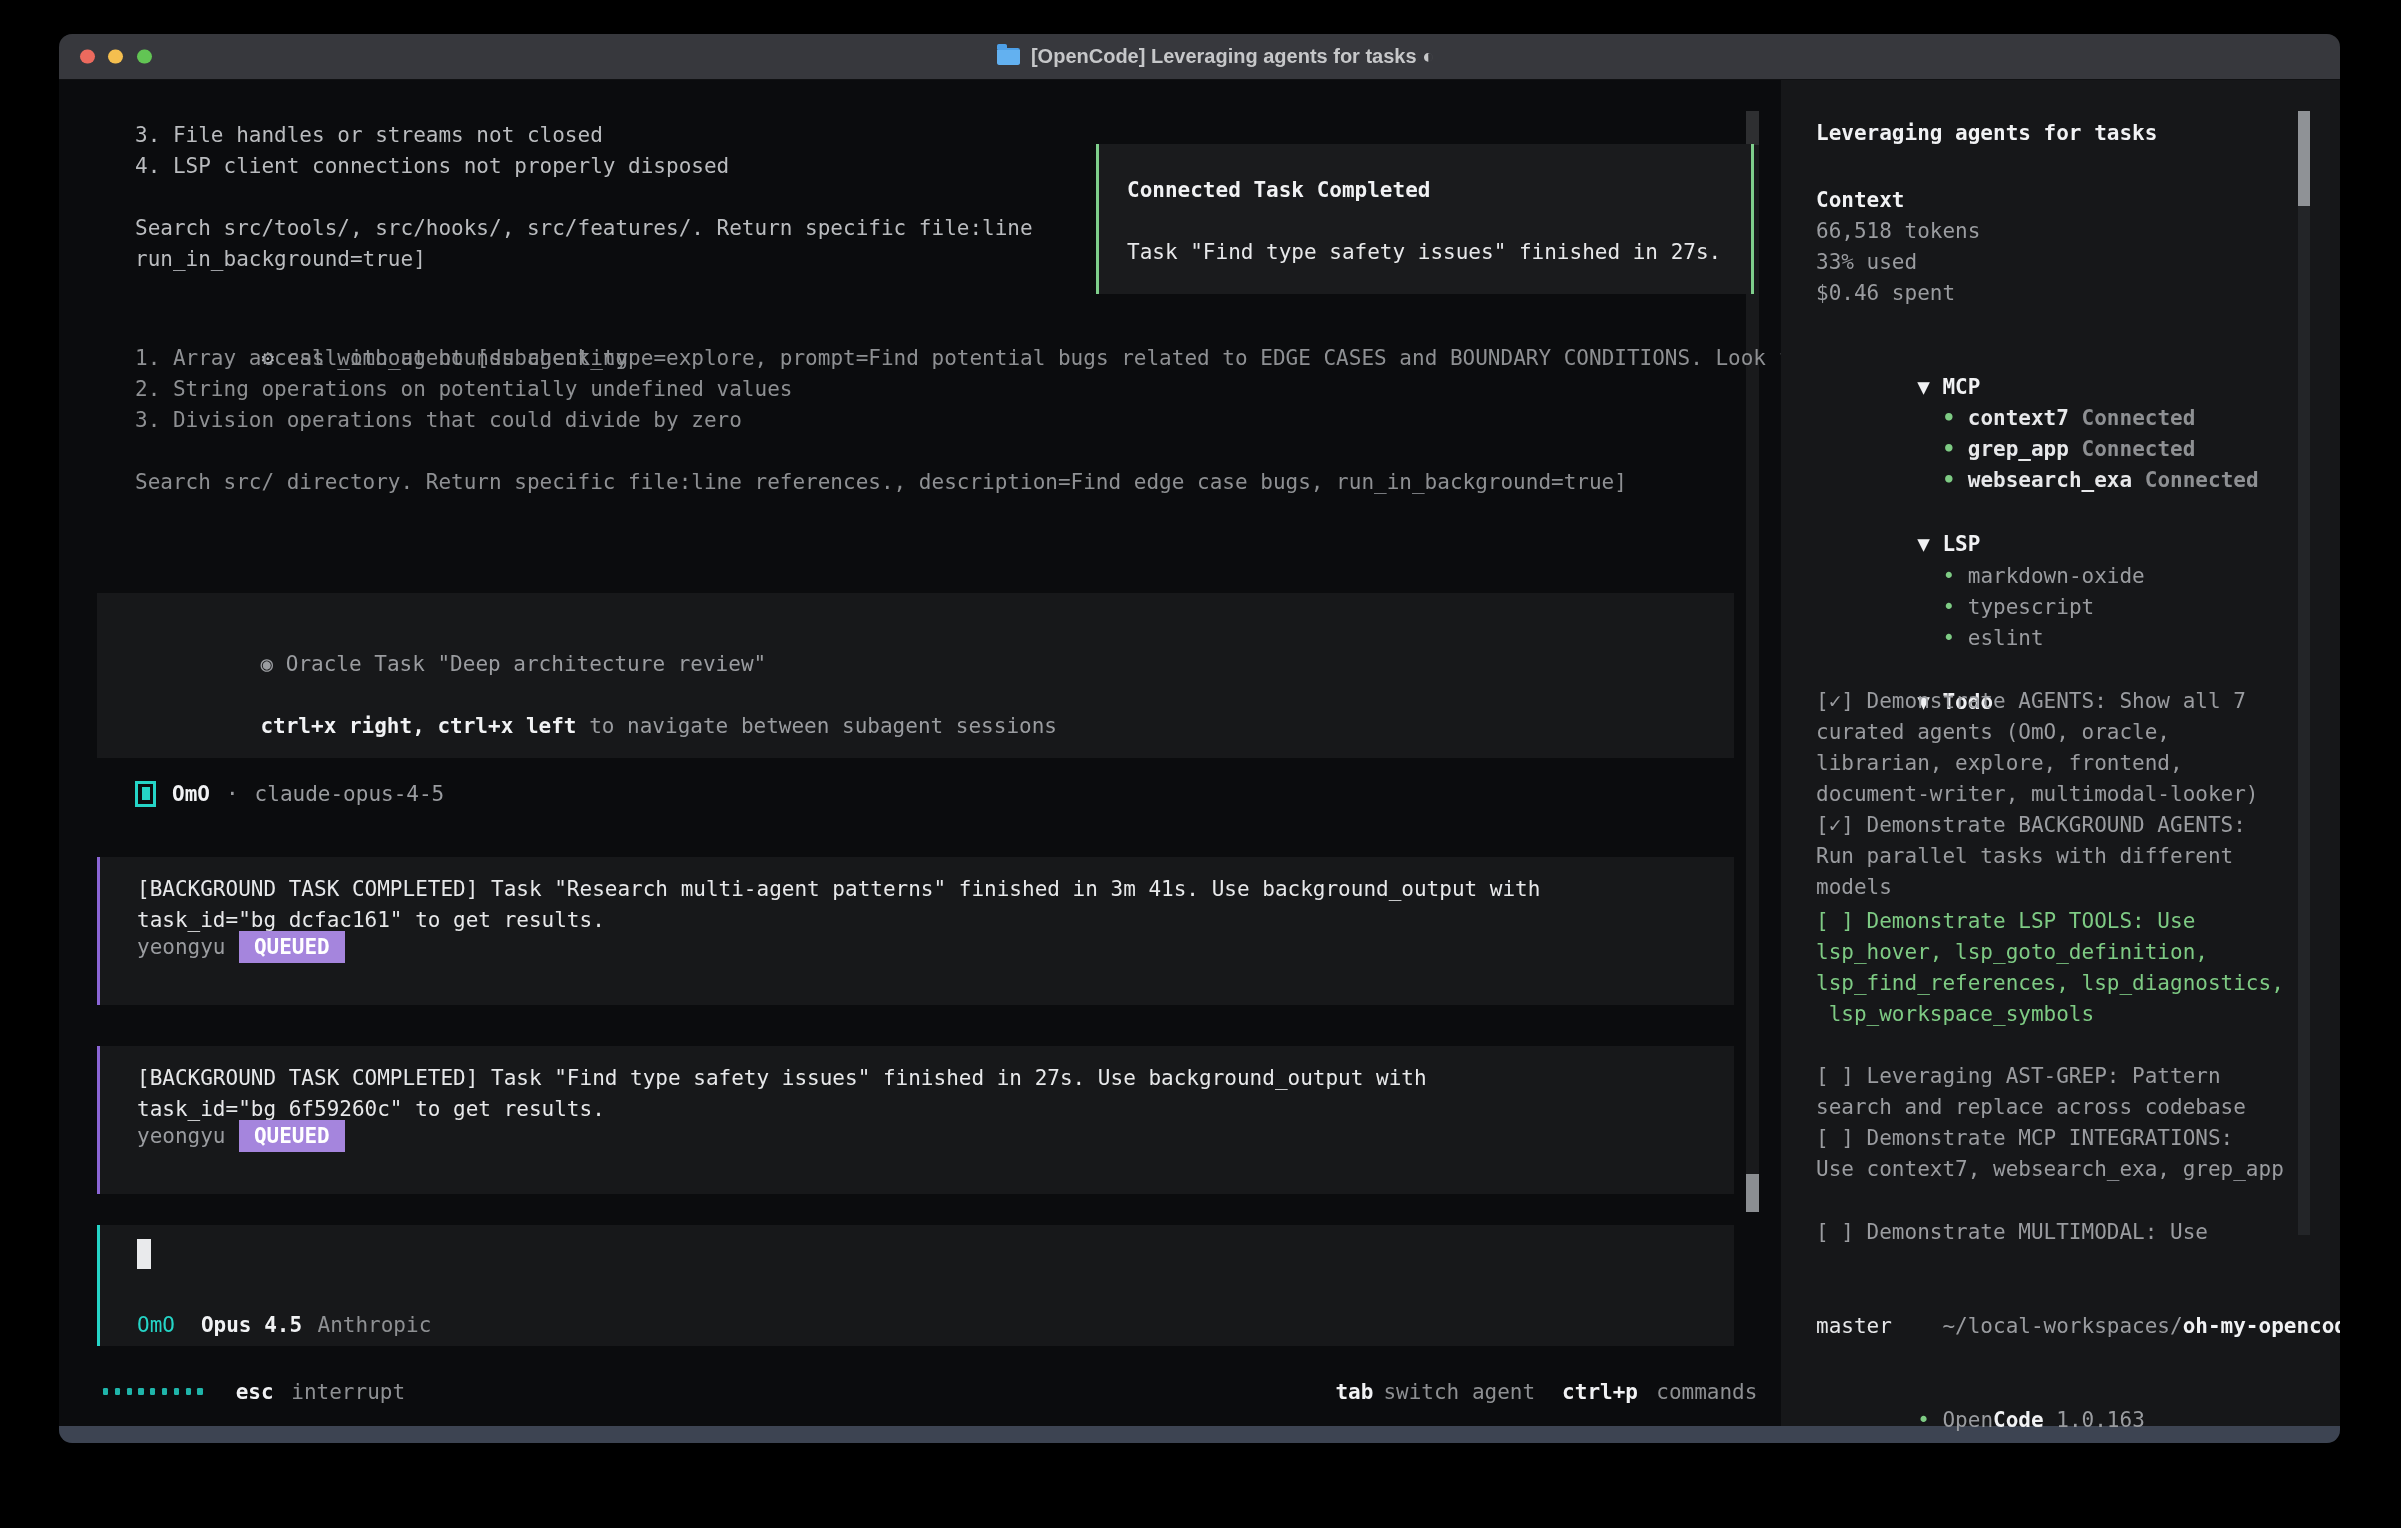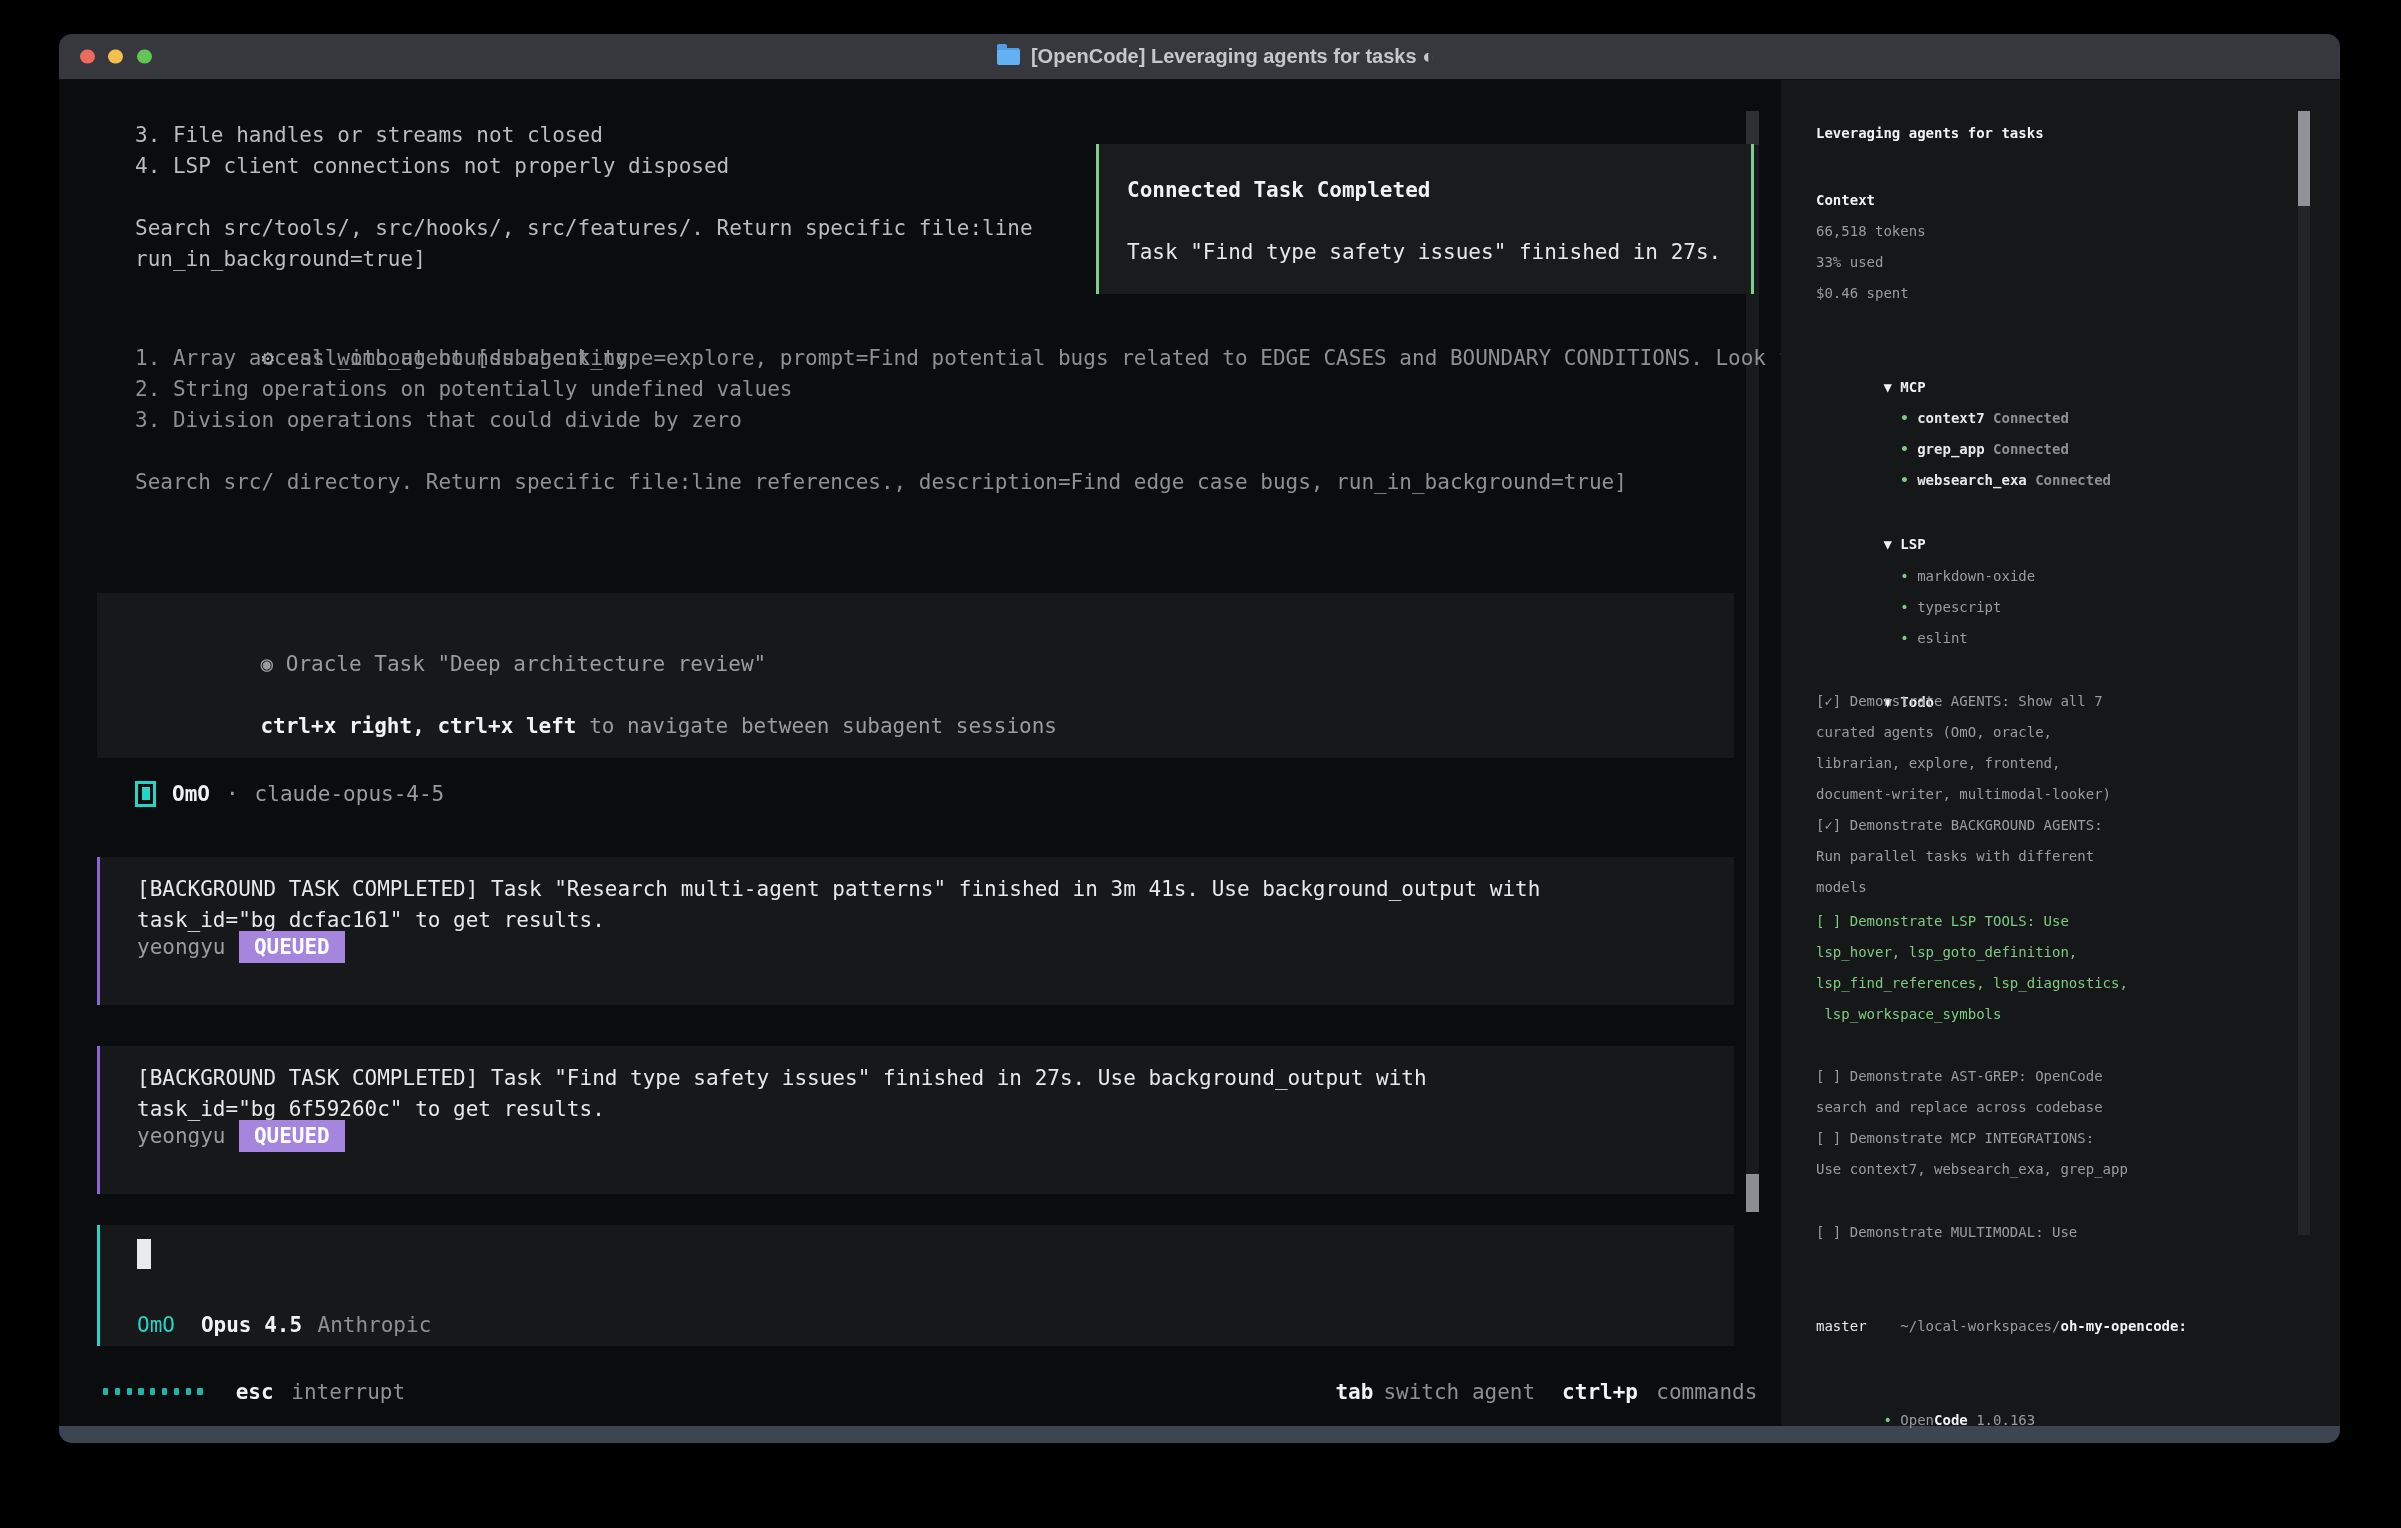--- a/index.html
+++ b/index.html
@@ -19,21 +19,21 @@
                 font-family:"Liberation Sans",sans-serif; font-weight:700; font-size:20px; color:#c6c7c9; }
   .folder { width:23.6px; height:17.7px; background:#4da0e8; border-radius:2.4px; position:relative; }
   .folder::before { content:""; position:absolute; left:0; top:-4.1px; width:10.6px; height:5.3px;
                     background:#4da0e8; border-radius:1.8px 1.8px 0 0; }
   .folder::after { content:""; position:absolute; left:0; top:2.4px; right:0; bottom:0;
                    background:#63b1f0; border-radius:0 0 2.4px 2.4px; }
 
   
   .body-row { display:flex; height:1346px; }
   .main { position:relative; width:1722px; height:100%; background:#0b0c0e; font-size:21px; }
-  .sidebar { position:relative; flex:1; background:#161719; font-size:14px; }
+  .sidebar { position:relative; flex:1; background:#161719; font-size:21px; }
 
   .tl { height:31px; line-height:31px; white-space:pre; }
   .abs { position:absolute; }
 
   .c-gray  { color:#9a9ca0; }
   .c-dim   { color:#8e9093; }
   .c-lt    { color:#babcbf; }
   .c-white { color:#e7e8ea; }
   .b-white { color:#f1f2f4; font-weight:700; }
   .c-green { color:#7ecb84; }
@@ -247,21 +247,21 @@
         <div class="tl">Run parallel tasks with different</div>
         <div class="tl">models</div>
       </div>
       <div class="abs sb-line c-green" style="top:826px;">
         <div class="tl">[ ] Demonstrate LSP TOOLS: Use</div>
         <div class="tl">lsp_hover, lsp_goto_definition,</div>
         <div class="tl">lsp_find_references, lsp_diagnostics,</div>
         <div class="tl"> lsp_workspace_symbols</div>
       </div>
       <div class="abs sb-line c-gray" style="top:981px;">
-        <div class="tl">[ ] Demonstrate AST-GREP: OpenCode</div>
+        <div class="tl">[ ] Leveraging AST-GREP: Pattern</div>
         <div class="tl">search and replace across codebase</div>
         <div class="tl">[ ] Demonstrate MCP INTEGRATIONS:</div>
         <div class="tl">Use context7, websearch_exa, grep_app</div>
       </div>
       <div class="abs tl sb-line c-gray" style="top:1137px;">[ ] Demonstrate MULTIMODAL: Use</div>
 
       <div class="abs sb-line" style="top:1200px;">
         <div class="tl">
           <span class="c-gray">~/local-workspaces/</span><span class="b-white">oh-my-opencode:</span>
         </div>

